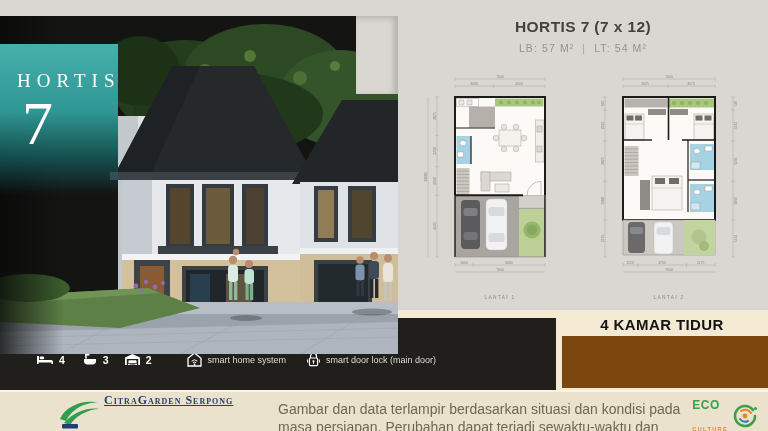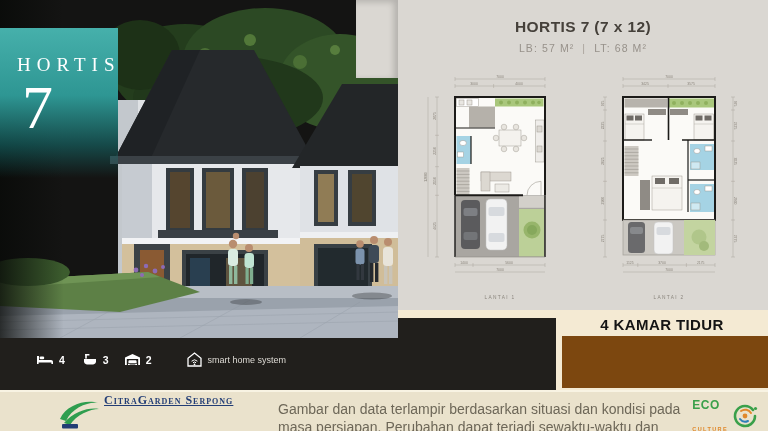--- a/index.html
+++ b/index.html
@@ -1,21 +1,21 @@
 <!DOCTYPE html>
 <html><head>
 <meta charset="utf-8">
 <style>
   html,body{margin:0;padding:0;background:#888;}
   *{box-sizing:border-box;}
   #stage{position:relative;width:768px;height:431px;overflow:hidden;
          background:#dad7d2;font-family:"Liberation Sans",sans-serif;}
 
   
-  .photo{position:absolute;left:0;top:0;width:398px;height:338px;background:#f0abfc;}
+  .photo{position:absolute;left:0;top:16px;width:398px;height:338px;background:#f0abfc;}
   .photo svg{position:absolute;left:0;top:0;}
   .photo-vignette{position:absolute;left:0;top:0;width:100%;height:100%;
     background:linear-gradient(90deg,rgba(8,10,8,.8) 0%,rgba(8,10,8,0) 16%);pointer-events:none;}
   .notch{position:absolute;left:356px;top:0;width:42px;height:78px;background:#dad7d2;
     box-shadow:-4px 2px 6px rgba(0,0,0,.18) inset;}
   .badge{position:absolute;left:0;top:28px;width:118px;height:150px;
     background:linear-gradient(180deg,#46b0ab 0%,#2e9693 45%,rgba(23,118,118,.55) 78%,rgba(23,118,118,0) 100%);
     color:#fff;}
   .badge .b1{margin:26px 0 0 17px;font-family:"Liberation Serif",serif;
     font-size:19px;letter-spacing:6px;font-weight:400;}
@@ -104,20 +104,30 @@
     <div class="feat">
       <svg width="17" height="15" viewBox="0 0 17 15">
         <path d="M2 14V6.2L8.5 1 15 6.2V14Z" fill="none" stroke="#fff" stroke-width="1.3"></path>
         <path d="M5.6 9.2a4.1 4.1 0 0 1 5.8 0" fill="none" stroke="#fff" stroke-width="1"></path>
         <path d="M7 10.8a2 2 0 0 1 3 0" fill="none" stroke="#fff" stroke-width="1"></path>
         <circle cx="8.5" cy="12.4" r=".9" fill="#fff"></circle>
       </svg>
       <span class="txt">smart home system</span>
     </div>
     <div class="gap-x"></div>
+    <div class="feat">
+      <svg width="15" height="15" viewBox="0 0 15 15">
+        <path d="M4.5 6V4.2a3 3 0 0 1 6 0V6" fill="none" stroke="#fff" stroke-width="1.2"></path>
+        <rect x="3.4" y="6" width="8.2" height="7.6" rx="1.2" fill="none" stroke="#fff" stroke-width="1.2"></rect>
+        <circle cx="7.5" cy="9.3" r="1.1" fill="#fff"></circle>
+        <rect x="7" y="9.8" width="1" height="2" fill="#fff"></rect>
+        <path d="M1.6 7.5v3M13.4 7.5v3" stroke="#fff" stroke-width="1"></path>
+      </svg>
+      <span class="txt">smart door lock (main door)</span>
+    </div>
   </div>
 
   <div class="photo">
     <svg width="398" height="338" viewBox="0 0 398 338">
       <rect width="398" height="338" fill="#141413"></rect>
 
       <g opacity=".95">
         <ellipse cx="185" cy="72" rx="72" ry="48" fill="#25401e"></ellipse>
         <ellipse cx="265" cy="60" rx="82" ry="52" fill="#2e4c25"></ellipse>
         <ellipse cx="340" cy="82" rx="62" ry="48" fill="#36582b"></ellipse>
@@ -228,21 +238,21 @@
     <div class="notch"></div>
     <div class="badge">
       <div class="b1">HORTIS</div>
       <div class="b2">7</div>
     </div>
   </div>
 
   <div class="panel-header">
     <div class="panel-title">HORTIS 7 (7 x 12)</div>
     <div class="panel-sub">
-      <span>LB: 57 M²</span><span class="div">|</span><span>LT: 68 M²</span>
+      <span>LB: 57 M²</span><span class="div">|</span><span>LT: 54 M²</span>
     </div>
   </div>
 
   <svg class="plan" style="left:423px;top:72px" width="135" height="235" viewBox="0 0 135 235">
 
     <line class="dl" x1="32" y1="7" x2="122" y2="7"></line>
     <line class="dl" x1="32" y1="5" x2="32" y2="9"></line>
       <line class="dl" x1="122" y1="5" x2="122" y2="9"></line>
     <text class="dt" x="77" y="5.6" text-anchor="middle">7000</text>
     <line class="dl" x1="32" y1="14" x2="122" y2="14"></line>

